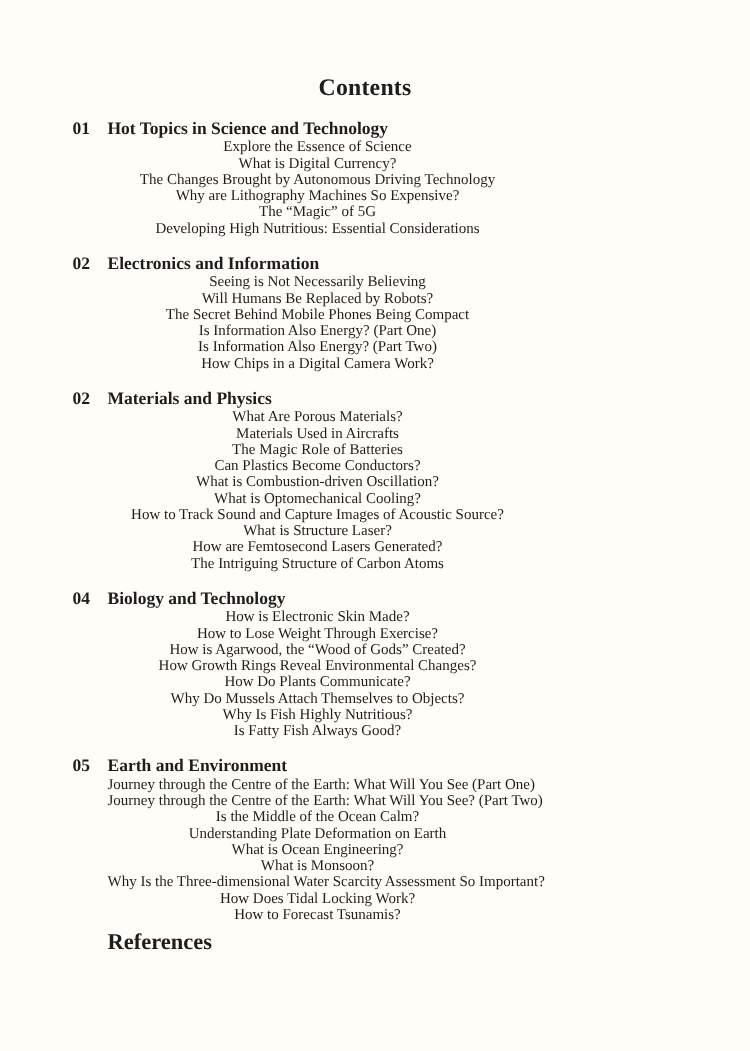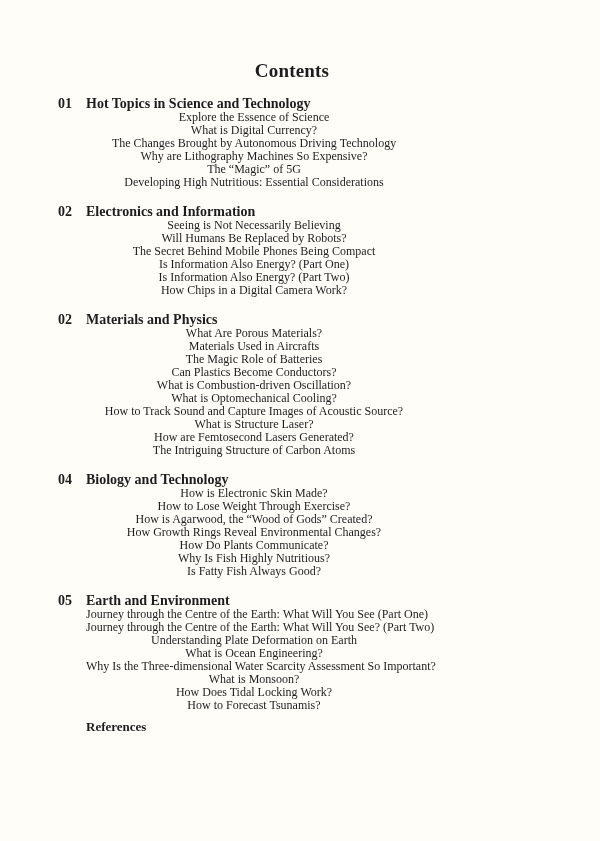--- a/index.html
+++ b/index.html
@@ -54,21 +54,21 @@
   }
   .toc-item {
     font-size: 12px;
     line-height: 13px;
     white-space: nowrap;
     text-align: center;
   }
   .references {
     margin-left: 28px;
     margin-top: 8px;
-    font-size: 13px;
+    font-size: 18px;
     line-height: 14px;
     font-weight: bold;
   }
 </style>
 </head>
 <body>
 
 <div class="page">
   <h1 class="doc-title">Contents</h1>
   <div id="toc-sections">
@@ -122,35 +122,37 @@
         <div class="sec-header">
           <span class="sec-num">04</span>
           <span class="sec-title">Biology and Technology</span>
         </div>
         <div class="sec-items">
           <div class="toc-item">How is Electronic Skin Made?</div>
           <div class="toc-item">How to Lose Weight Through Exercise?</div>
           <div class="toc-item">How is Agarwood, the “Wood of Gods” Created?</div>
           <div class="toc-item">How Growth Rings Reveal Environmental Changes?</div>
           <div class="toc-item">How Do Plants Communicate?</div>
+          <div class="toc-item">Why Do Mussels Attach Themselves to Objects?</div>
           <div class="toc-item">Why Is Fish Highly Nutritious?</div>
           <div class="toc-item">Is Fatty Fish Always Good?</div>
         </div>
       </section>
       <section class="toc-section">
         <div class="sec-header">
           <span class="sec-num">05</span>
           <span class="sec-title">Earth and Environment</span>
         </div>
         <div class="sec-items">
           <div class="toc-item">Journey through the Centre of the Earth: What Will You See (Part One)</div>
           <div class="toc-item">Journey through the Centre of the Earth: What Will You See? (Part Two)</div>
+          <div class="toc-item">Is the Middle of the Ocean Calm?</div>
           <div class="toc-item">Understanding Plate Deformation on Earth</div>
           <div class="toc-item">What is Ocean Engineering?</div>
+          <div class="toc-item">What is Monsoon?</div>
           <div class="toc-item">Why Is the Three-dimensional Water Scarcity Assessment So Important?</div>
-          <div class="toc-item">What is Monsoon?</div>
           <div class="toc-item">How Does Tidal Locking Work?</div>
           <div class="toc-item">How to Forecast Tsunamis?</div>
         </div>
       </section>
     </div>
   <div class="references">References</div>
 </div>
 
 </body></html>

